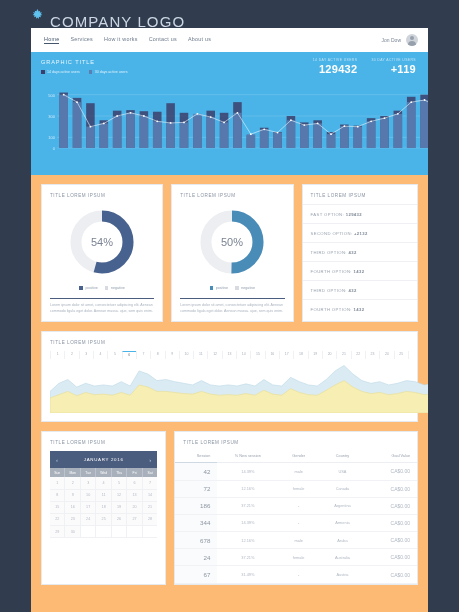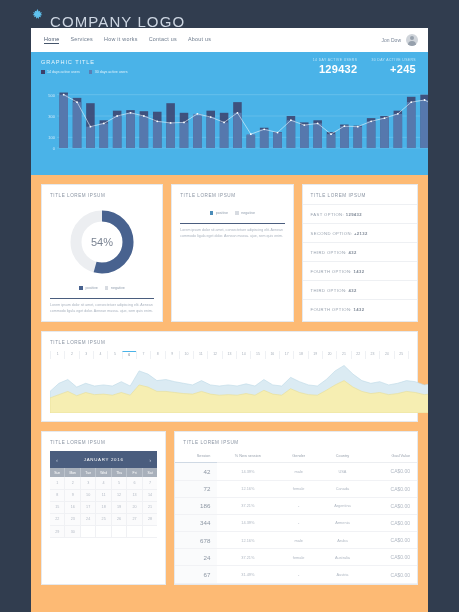--- a/index.html
+++ b/index.html
@@ -189,21 +189,21 @@
 
   <div class="hero">
     <div class="hero-title">GRAPHIC TITLE</div>
     <div class="hero-stats" id="hero-stats">
         <div>
           <div class="stat-label">14 DAY ACTIVE USERS</div>
           <div class="stat-value">129432</div>
         </div>
         <div>
           <div class="stat-label">30 DAY ACTIVE USERS</div>
-          <div class="stat-value">+245</div>
+          <div class="stat-value">+119</div>
         </div>
       </div>
     <div class="hero-legend" id="hero-legend">
         <div class="legend-item">
           <span class="legend-swatch" style="background: rgb(60, 63, 107);"></span>
           <span class="legend-text">14 days active users</span>
         </div>
         <div class="legend-item">
           <span class="legend-swatch" style="background: rgb(90, 127, 181);"></span>
           <span class="legend-text">30 days active users</span>
@@ -334,20 +334,27 @@
             <span class="legend-swatch" style="background: rgb(215, 219, 225);"></span>
             <span class="legend-text">negative</span>
           </div>
         </div>
       <div class="card-rule"></div>
       <div class="card-body">Lorem ipsum dolor sit amet, consectetuer adipiscing elit. Aenean commodo ligula eget dolor. Aenean massa. ujue, sem quis enim.</div>
     </div>
 
     <div class="card donut-card">
       <div class="card-title">TITLE LOREM IPSUM</div>
+      <div class="donut-wrap">
+        <svg width="74" height="74" viewBox="0 0 74 74" id="donut-1">
+            <circle cx="37" cy="37" r="26" fill="none" stroke="#eceef1" stroke-width="11"></circle>
+            <circle cx="37" cy="37" r="26" fill="none" stroke="#4a8cb8" stroke-width="11" stroke-dasharray="81.68140899333463 163.36281798666926" transform="rotate(-90 37 37)"></circle>
+            <text x="37" y="41" text-anchor="middle" font-size="11" fill="#7b8493" font-family="&quot;Liberation Sans&quot;, sans-serif">50%</text>
+          </svg>
+      </div>
       <div class="donut-legend" id="dl-1">
           <div class="legend-item">
             <span class="legend-swatch" style="background: rgb(74, 140, 184);"></span>
             <span class="legend-text">positive</span>
           </div>
           <div class="legend-item">
             <span class="legend-swatch" style="background: rgb(215, 219, 225);"></span>
             <span class="legend-text">negative</span>
           </div>
         </div>

